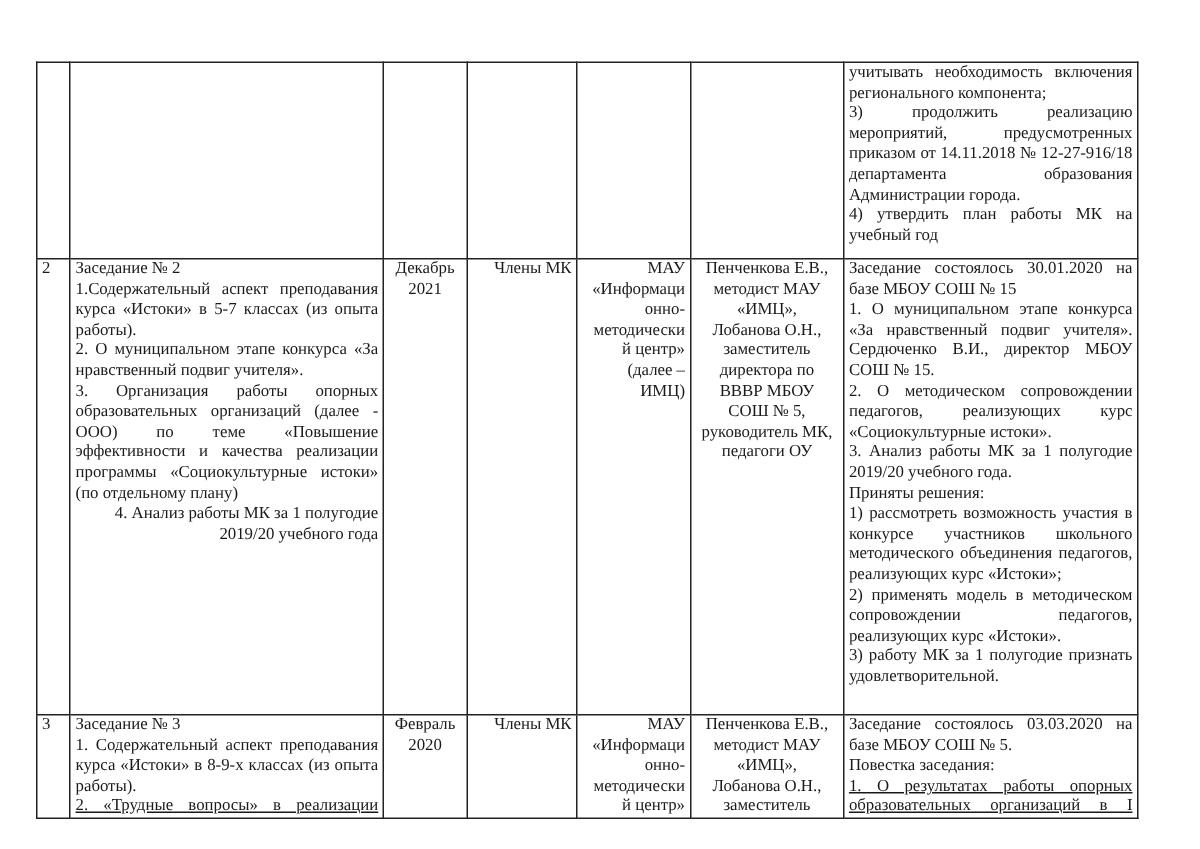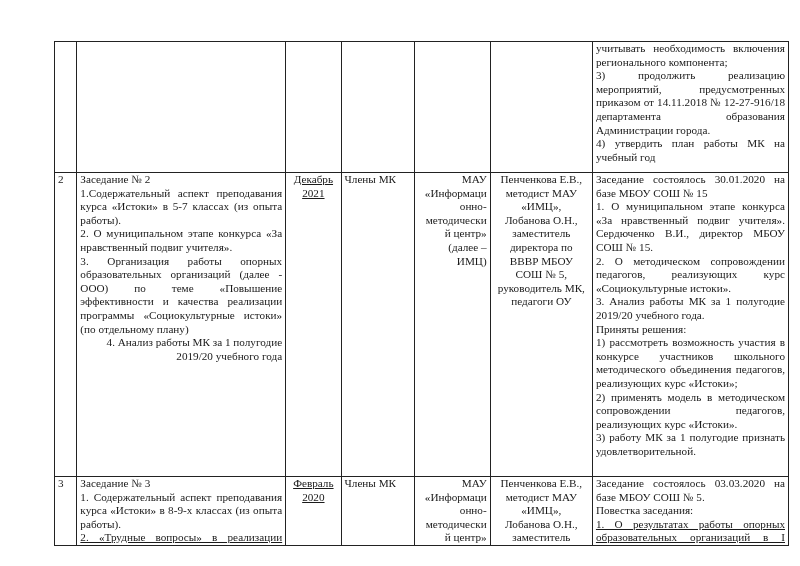--- a/index.html
+++ b/index.html
@@ -1,24 +1,24 @@
 <!DOCTYPE html>
 <html><head>
 <meta charset="utf-8">
 <style>
   html, body { margin:0; padding:0; background:#ffffff; }
   body { width:800px; height:566px; position:relative; overflow:hidden;
          font-family:"Liberation Serif","DejaVu Serif",serif; color:#1a1a1a; }
-  .tbl { position:absolute; left:54px; top:41px; width:735px;
+  .tbl { position:absolute; left:24px; top:41px; width:735px;
          border-collapse:collapse; table-layout:fixed; font-size:11.2px; line-height:13.6px; }
   .tbl td { border:1.3px solid #222; vertical-align:top; padding:0 3px; overflow:hidden; }
   .c-num { width:21px; }
   .c-topic { width:196px; text-align:justify; }
-  .c-date { width:52px; text-align:center;text-decoration:underline; }
-  .c-part { width:69px; text-align:left;margin-left:40px; }
+  .c-date { width:52px; text-align:center; }
+  .c-part { width:69px; text-align:right;margin-left:40px; }
   .c-place { width:71px; text-align:right; }
   .c-resp { width:96px; text-align:center; }
   .c-res { width:184px; text-align:justify; }
   .row1 td { height:130px; }
   .row2 td { height:303px; }
   .row3 td { height:64px; }
   .p { display:block; margin:0; }
   .jl { text-align:justify; text-align-last:justify;text-decoration:underline; }
   .num-cell { padding-left:6px; padding-top:2px; }
   .topic-cell, .res-cell, .date-cell, .part-cell, .place-cell, .resp-cell { padding-top:1px; }

